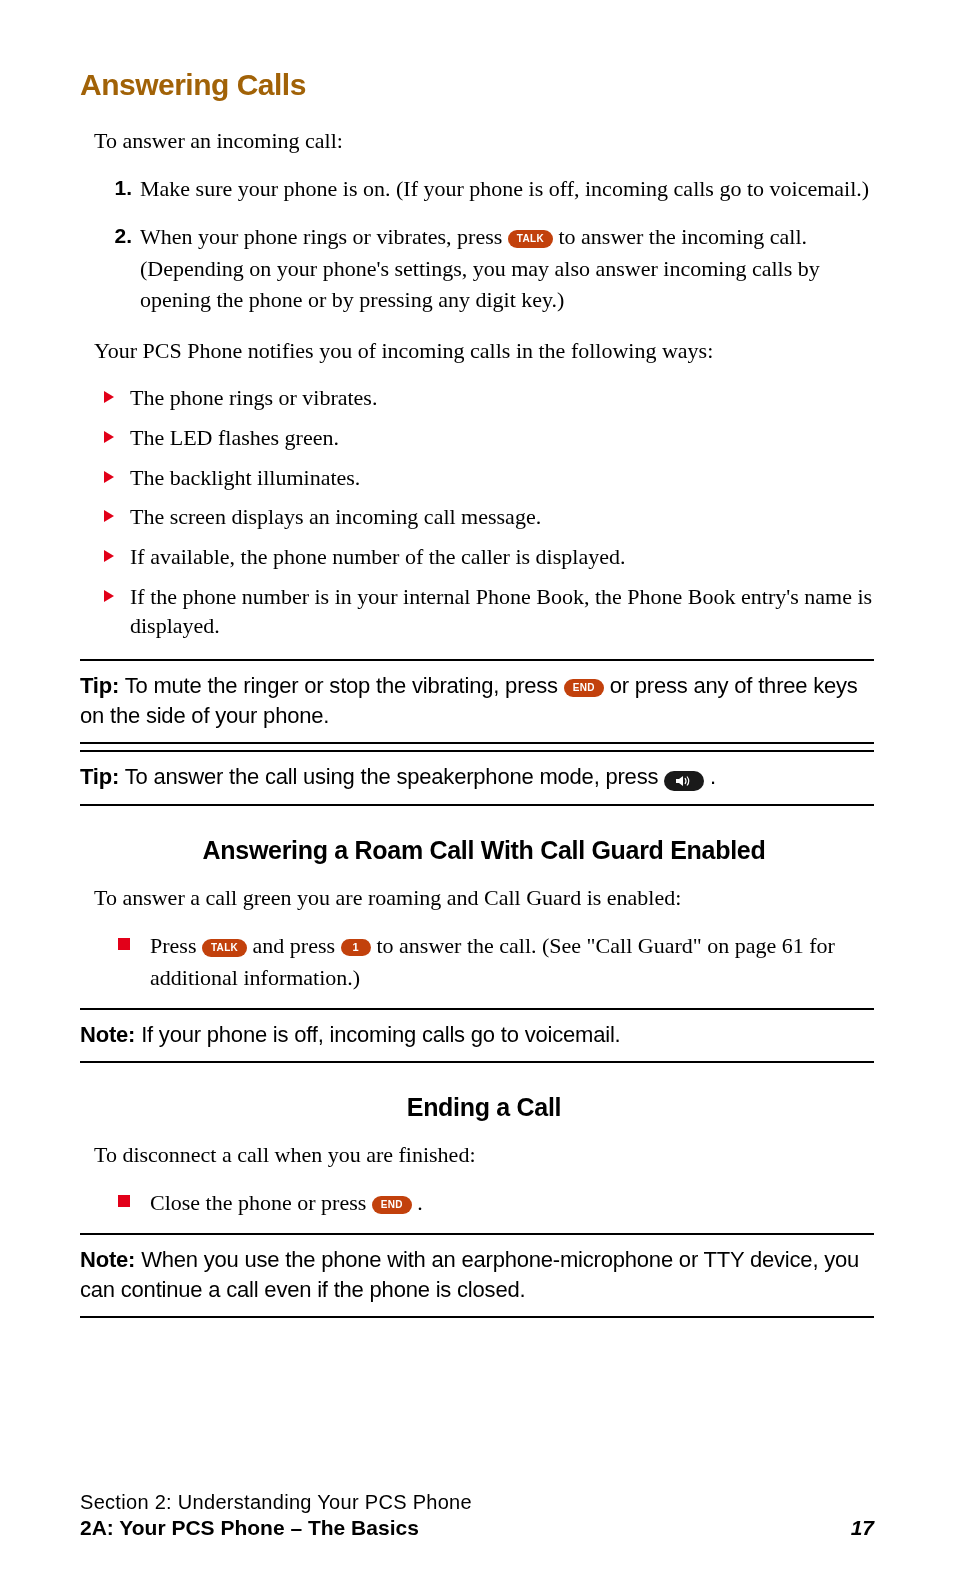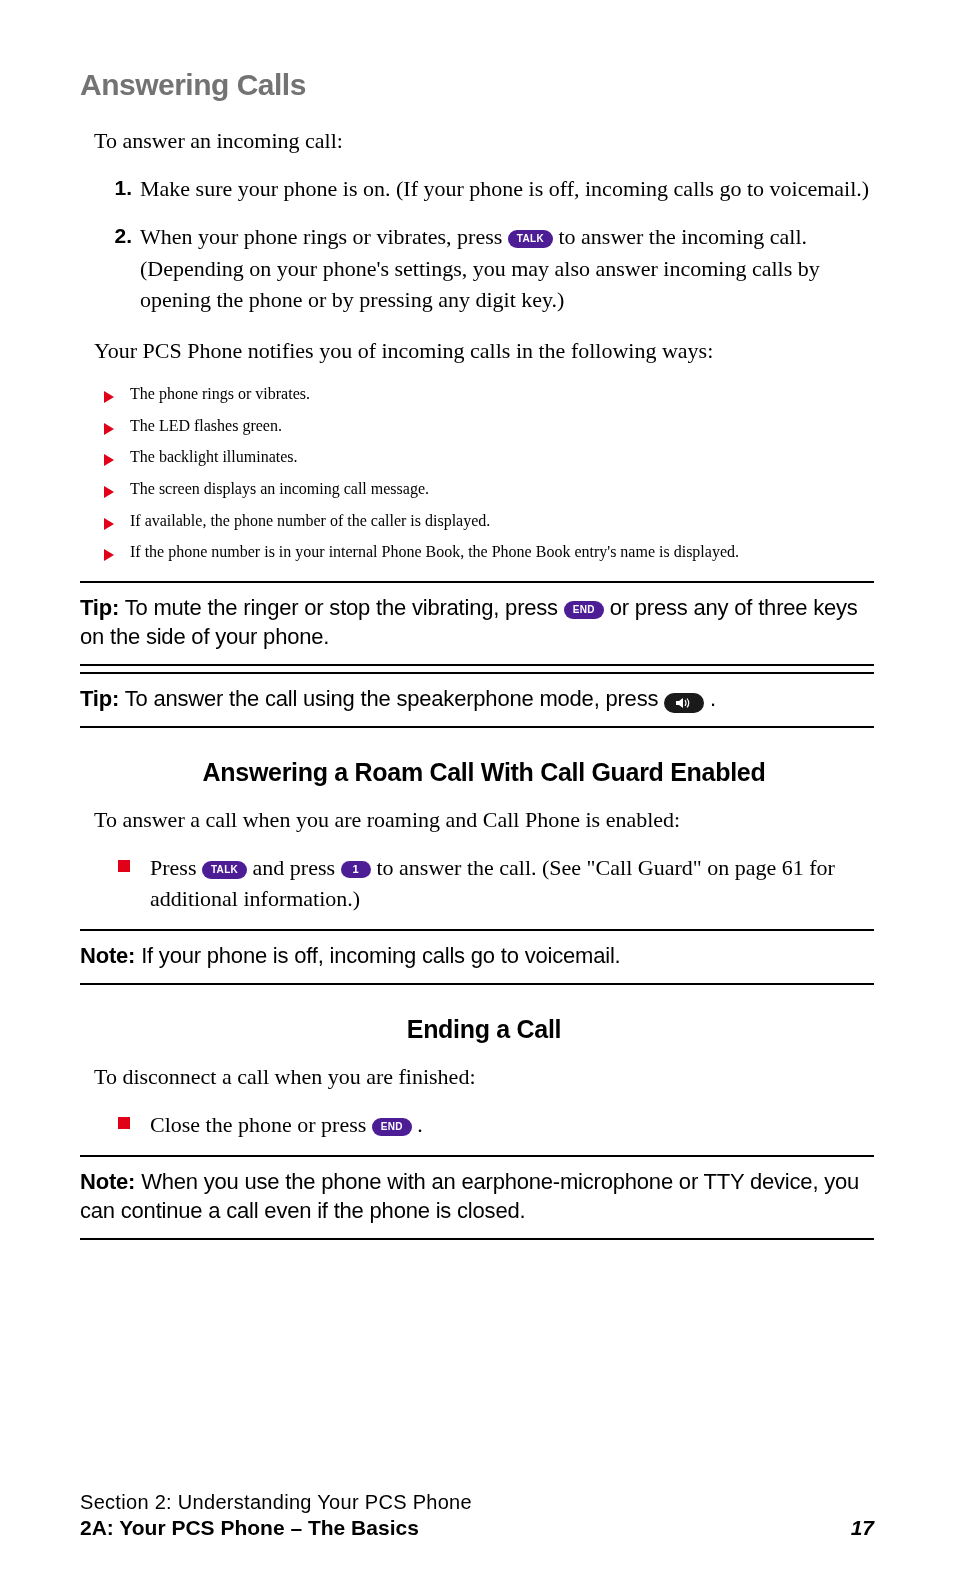--- a/index.html
+++ b/index.html
@@ -6,21 +6,21 @@
   body {
     width: 954px;
     height: 1590px;
     background: #fff;
     font-family: Georgia, 'Times New Roman', serif;
     color: #000;
     position: relative;
     padding: 68px 80px 40px 80px;
   }
   h1 {
-    color: #737373;
+    color: #a16207;
     font-family: 'Arial Narrow', Arial, Helvetica, sans-serif;
     font-stretch: condensed;
     font-weight: 700;
     font-size: 30px;
     margin-bottom: 24px;
     letter-spacing: -0.5px;
   }
   h2 {
     font-family: 'Arial Narrow', Arial, Helvetica, sans-serif;
     font-stretch: condensed;
@@ -56,21 +56,21 @@
     font-family: Arial, Helvetica, sans-serif;
     font-weight: 700;
     font-size: 21px;
   }
   ul.arrows {
     list-style: none;
     padding-left: 38px;
     margin-bottom: 18px;
   }
   ul.arrows li {
-    font-size: 16px;
+    font-size: 22px;
     line-height: 1.35;
     margin-bottom: 10px;
     position: relative;
     padding-left: 12px;
   }
   ul.arrows li::before {
     content: '';
     position: absolute;
     left: -14px;
     top: 8px;
@@ -94,21 +94,21 @@
   ul.squares li::before {
     content: '';
     position: absolute;
     left: -22px;
     top: 8px;
     width: 12px; height: 12px;
     background: #e20019;
   }
   .key {
     display: inline-block;
-    background: #4c1d95;
+    background: #c2410c;
     color: #fff;
     font-family: Arial, Helvetica, sans-serif;
     font-weight: 700;
     font-size: 10px;
     line-height: 1;
     padding: 4px 9px;
     border-radius: 10px;
     vertical-align: 2px;
     letter-spacing: 0.3px;
   }
@@ -204,21 +204,21 @@
     <svg width="20" height="12" viewBox="0 0 20 12">
         <path d="M2 4 L5 4 L9 1 L9 11 L5 8 L2 8 Z" fill="#fff"></path>
         <path d="M11 3 Q13 6 11 9" stroke="#fff" stroke-width="1.2" fill="none"></path>
         <path d="M13 1.5 Q16.5 6 13 10.5" stroke="#fff" stroke-width="1.2" fill="none"></path>
       </svg>
   </span><span> .</span>
 </div>
 
 <div class="sec">
   <h2>Answering a Roam Call With Call Guard Enabled</h2>
-  <p class="body-text" style="padding-left:0;">To answer a call when you are roaming and Call Phone is enabled:</p>
+  <p class="body-text" style="padding-left:0;">To answer a call green you are roaming and Call Guard is enabled:</p>
   <ul class="squares" style="padding-left:46px;">
     <li>
       <span>Press </span>
       <span class="key">TALK</span>
       <span> and press </span>
       <span class="key key-num">1</span>
       <span> to answer the call. (See "Call Guard" on page 61 for additional information.)</span>
     </li>
   </ul>
 </div>

